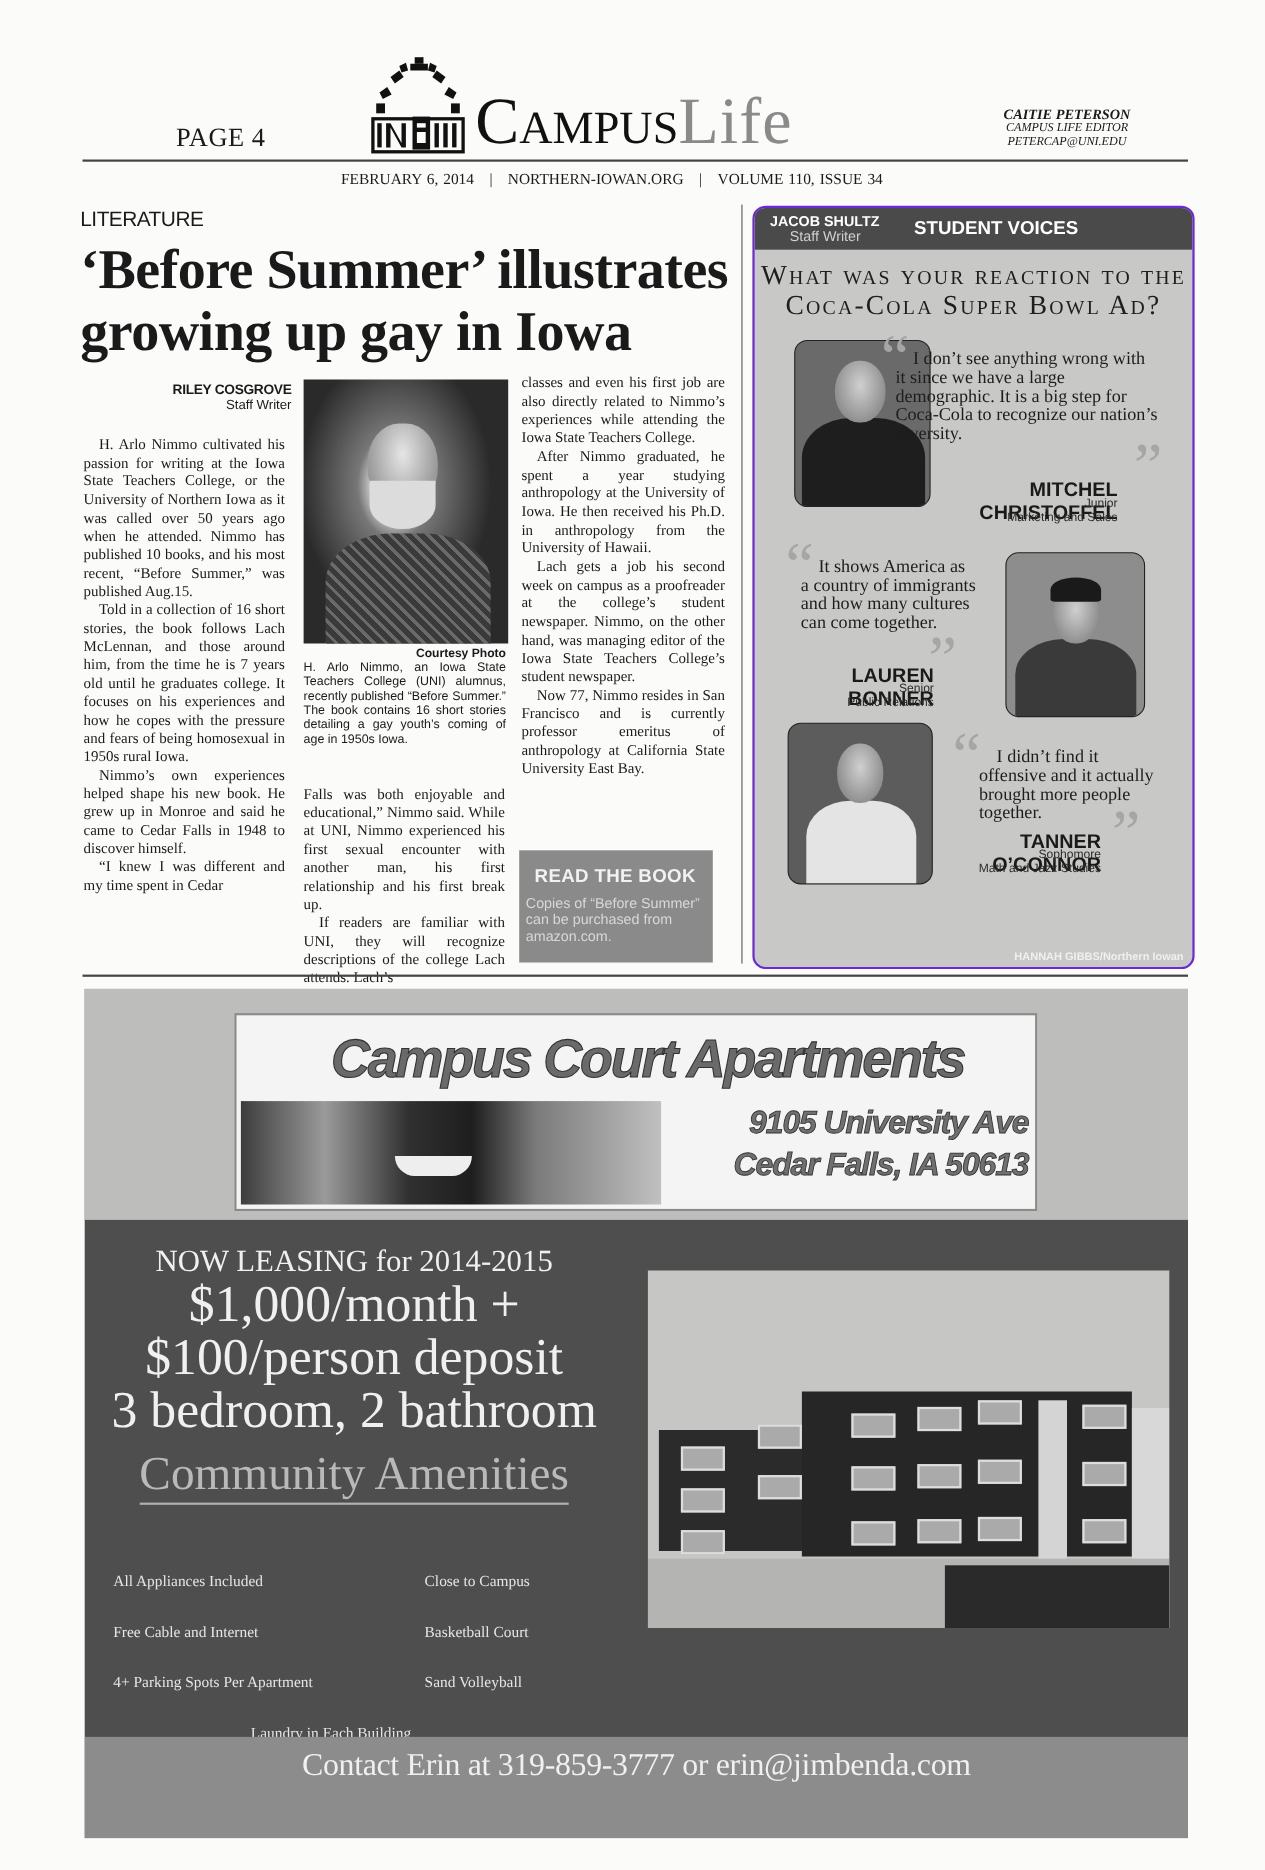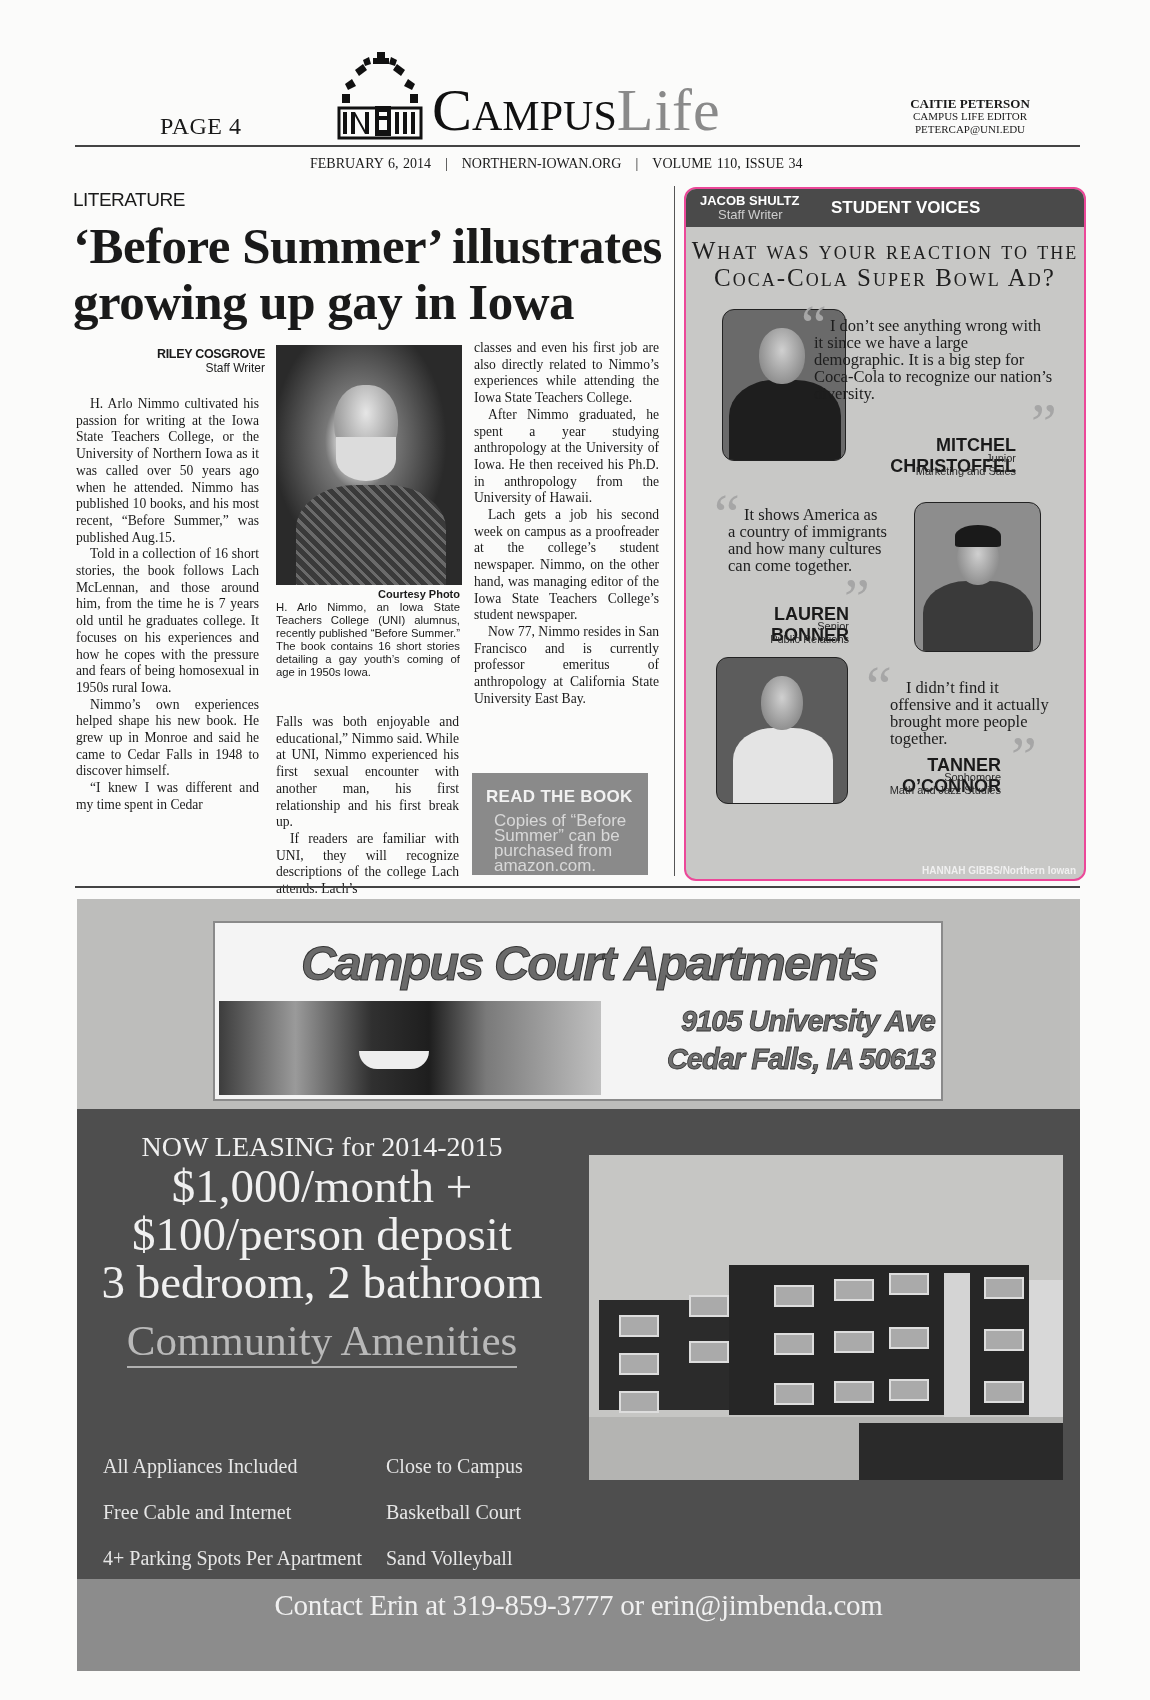--- a/index.html
+++ b/index.html
@@ -7,21 +7,21 @@
     .abs { position: absolute; }
     .serif { font-family: "Liberation Serif", "DejaVu Serif", serif; }
     .sans { font-family: "Liberation Sans", "DejaVu Sans", sans-serif; }
 
     
     .page-label { left: 160px; top: 113px; font-size: 24px; letter-spacing: 0.5px; }
     .logo { left: 333px; top: 50px; width: 94px; height: 90px; }
     .brand { left: 432px; top: 80px; font-size: 60px; line-height: 60px; white-space: nowrap; }
     .brand .campus { color: #111; font-variant: small-caps; letter-spacing: 0px; }
     .brand .life { color: #8a8a8a; letter-spacing: 1px; }
-    .editor { left: 890px; top: 97px; width: 160px; text-align: center; font-size: 11px; line-height: 13px; }
+    .editor { left: 890px; top: 97px; width: 160px; text-align: center; font-size: 11px; line-height: 13px; font-style: italic; }
     .editor .name { font-size: 13px; font-weight: bold; }
     .mast-rule { left: 75px; top: 145px; width: 1005px; height: 2px; background: #444; }
     .dateline { left: 310px; top: 156px; font-size: 14px; white-space: nowrap; word-spacing: 1px; }
     .dateline .sep { margin: 0 14px; }
 
     
     .kicker { left: 73px; top: 189px; font-size: 19px; letter-spacing: -0.5px; }
     .headline { left: 73px; top: 218px; width: 600px; font-size: 51px; line-height: 56px; font-weight: bold; letter-spacing: -0.5px; }
     .byline { left: 100px; top: 347px; width: 165px; text-align: right; }
     .byline .name { font-size: 12.5px; font-weight: bold; letter-spacing: -0.3px; }
@@ -34,26 +34,26 @@
 
     .photo { left: 276px; top: 345px; width: 186px; height: 240px; background: radial-gradient(ellipse at 45% 40%, #d8d8d8 0 14%, #777 24%, #2a2a2a 60%); overflow: hidden; }
     .photo .head { position: absolute; left: 58px; top: 40px; width: 64px; height: 80px; border-radius: 45% 45% 50% 50%; background: radial-gradient(ellipse at 50% 35%, #e6e6e6, #9a9a9a 70%); }
     .photo .beard { position: absolute; left: 60px; top: 92px; width: 60px; height: 44px; border-radius: 0 0 50% 50%; background: #dcdcdc; }
     .photo .body { position: absolute; left: 20px; top: 140px; width: 150px; height: 110px; border-radius: 40% 40% 0 0; background: repeating-linear-gradient(45deg, #3a3a3a 0 5px, #6a6a6a 5px 8px); }
     .credit { left: 276px; top: 588px; width: 184px; text-align: right; font-size: 11px; font-weight: bold; }
     .caption { left: 276px; top: 601px; width: 184px; font-size: 11.3px; line-height: 13px; text-align: justify; }
 
     .readbox { left: 472px; top: 773px; width: 176px; height: 102px; background: #8a8a8a; color: #e8e8e8; }
     .readbox .ttl { position: absolute; left: 14px; top: 14px; font-size: 17px; font-weight: bold; color: #f2f2f2; letter-spacing: 0.3px; }
-    .readbox .txt { position: absolute; left: 22px; top: 40px; width: 165px; font-size: 17px; line-height: 15px; color: #d8d8d8; }
+    .readbox .txt { position: absolute; left: 6px; top: 40px; width: 165px; font-size: 13px; line-height: 15px; color: #d8d8d8; }
 
     .vrule { left: 674px; top: 186px; width: 1px; height: 690px; background: #555; }
 
     
-    .sv { left: 684px; top: 187px; width: 398px; height: 690px; border: 2px solid #ec4899; border-radius: 12px; background: #c8c8c6; overflow: hidden; }
+    .sv { left: 684px; top: 187px; width: 398px; height: 690px; border: 2px solid #6d28d9; border-radius: 12px; background: #c8c8c6; overflow: hidden; }
     .sv-bar { position: absolute; left: 0; top: 0; width: 100%; height: 38px; background: #4a4a4a; }
     .sv-author { position: absolute; left: 14px; top: 5px; color: #fff; font-size: 13px; font-weight: bold; line-height: 14px; }
     .sv-author .role { display: block; font-weight: normal; color: #cfcfcf; padding-left: 18px; }
     .sv-title { position: absolute; left: 145px; top: 9px; color: #fff; font-size: 17px; font-weight: bold; }
     .sv-question { position: absolute; left: 0; top: 48px; width: 398px; text-align: center; font-size: 25px; line-height: 27px; letter-spacing: 2px; font-variant: small-caps; color: #1e1e1e; }
     .spic { position: absolute; border: 1.5px solid #222; border-radius: 12px; overflow: hidden; background: #3c3c3c; }
     .spic .face { position: absolute; border-radius: 48%; background: radial-gradient(ellipse at 50% 40%, #d0d0d0, #8c8c8c 75%); }
     .spic .torso { position: absolute; border-radius: 40% 40% 0 0; }
     .quote { position: absolute; font-size: 16.5px; line-height: 17px; color: #1d1d1d; }
     .qmark { position: absolute; font-size: 58px; color: #a6a6a6; line-height: 40px; font-family: "Liberation Serif", serif; }
@@ -68,21 +68,21 @@
     .ad-top { position: absolute; left: 0; top: 0; width: 100%; height: 210px; background: #bdbdbb; }
     .banner { position: absolute; left: 136px; top: 22px; width: 726px; height: 176px; border: 2px solid #8a8a8a; background: #f4f4f4; }
     .banner-title { position: absolute; left: 86px; top: 12px; font-size: 49px; font-weight: bold; font-style: italic; color: #6a6a6a; letter-spacing: -2px; white-space: nowrap; -webkit-text-stroke: 1px #333; }
     .banner-photo { position: absolute; left: 4px; top: 78px; width: 382px; height: 94px; background: linear-gradient(90deg, #3d3d3d 0%, #9a9a9a 20%, #303030 40%, #1e1e1e 55%, #7a7a7a 70%, #c0c0c0 100%); }
     .banner-photo .smile { position: absolute; left: 140px; top: 50px; width: 70px; height: 18px; border-radius: 0 0 40px 40px; background: #eee; }
     .banner-addr { position: absolute; right: 6px; text-align: right; font-size: 29px; font-weight: bold; font-style: italic; color: #707070; -webkit-text-stroke: 0.8px #333; letter-spacing: -1px; white-space: nowrap; }
     .ad-lease { position: absolute; left: 20px; top: 233px; width: 450px; text-align: center; color: #f0f0f0; }
     .ad-lease .l1 { font-size: 28px; line-height: 30px; }
     .ad-lease .big { font-size: 47px; line-height: 48px; }
     .ad-lease .amen { font-size: 43px; line-height: 46px; color: #b9b9b9; margin-top: 12px; border-bottom: 2px solid #b0b0b0; display: inline-block; padding-bottom: 2px; }
-    .amen-item { position: absolute; color: #e6e6e6; font-size: 20px; white-space: nowrap; margin-top: 24px; }
+    .amen-item { position: absolute; color: #e6e6e6; font-size: 14px; white-space: nowrap; }
     .building { position: absolute; left: 512px; top: 256px; width: 474px; height: 325px; background: #c6c6c4; overflow: hidden; }
     .bld-left { position: absolute; left: 10px; top: 145px; width: 140px; height: 110px; background: #2b2b2b; }
     .bld-main { position: absolute; left: 140px; top: 110px; width: 300px; height: 150px; background: #262626; }
     .bld-pillar { position: absolute; left: 355px; top: 118px; width: 26px; height: 145px; background: #d4d4d4; }
     .bld-end { position: absolute; left: 440px; top: 125px; width: 34px; height: 138px; background: #d8d8d8; }
     .win { position: absolute; width: 36px; height: 18px; background: #aaa; border: 2px solid #ddd; }
     .lawn { position: absolute; left: 0; top: 262px; width: 100%; height: 63px; background: #b4b4b2; }
     .shadow { position: absolute; left: 270px; top: 268px; width: 204px; height: 57px; background: #2a2a2a; }
     .contact { position: absolute; left: 0; top: 690px; width: 100%; text-align: center; font-size: 29px; color: #f0f0f0; letter-spacing: -0.3px; }
     .ad-bottom-strip { position: absolute; left: 0; top: 680px; width: 100%; height: 92px; background: #8c8c8c; }

